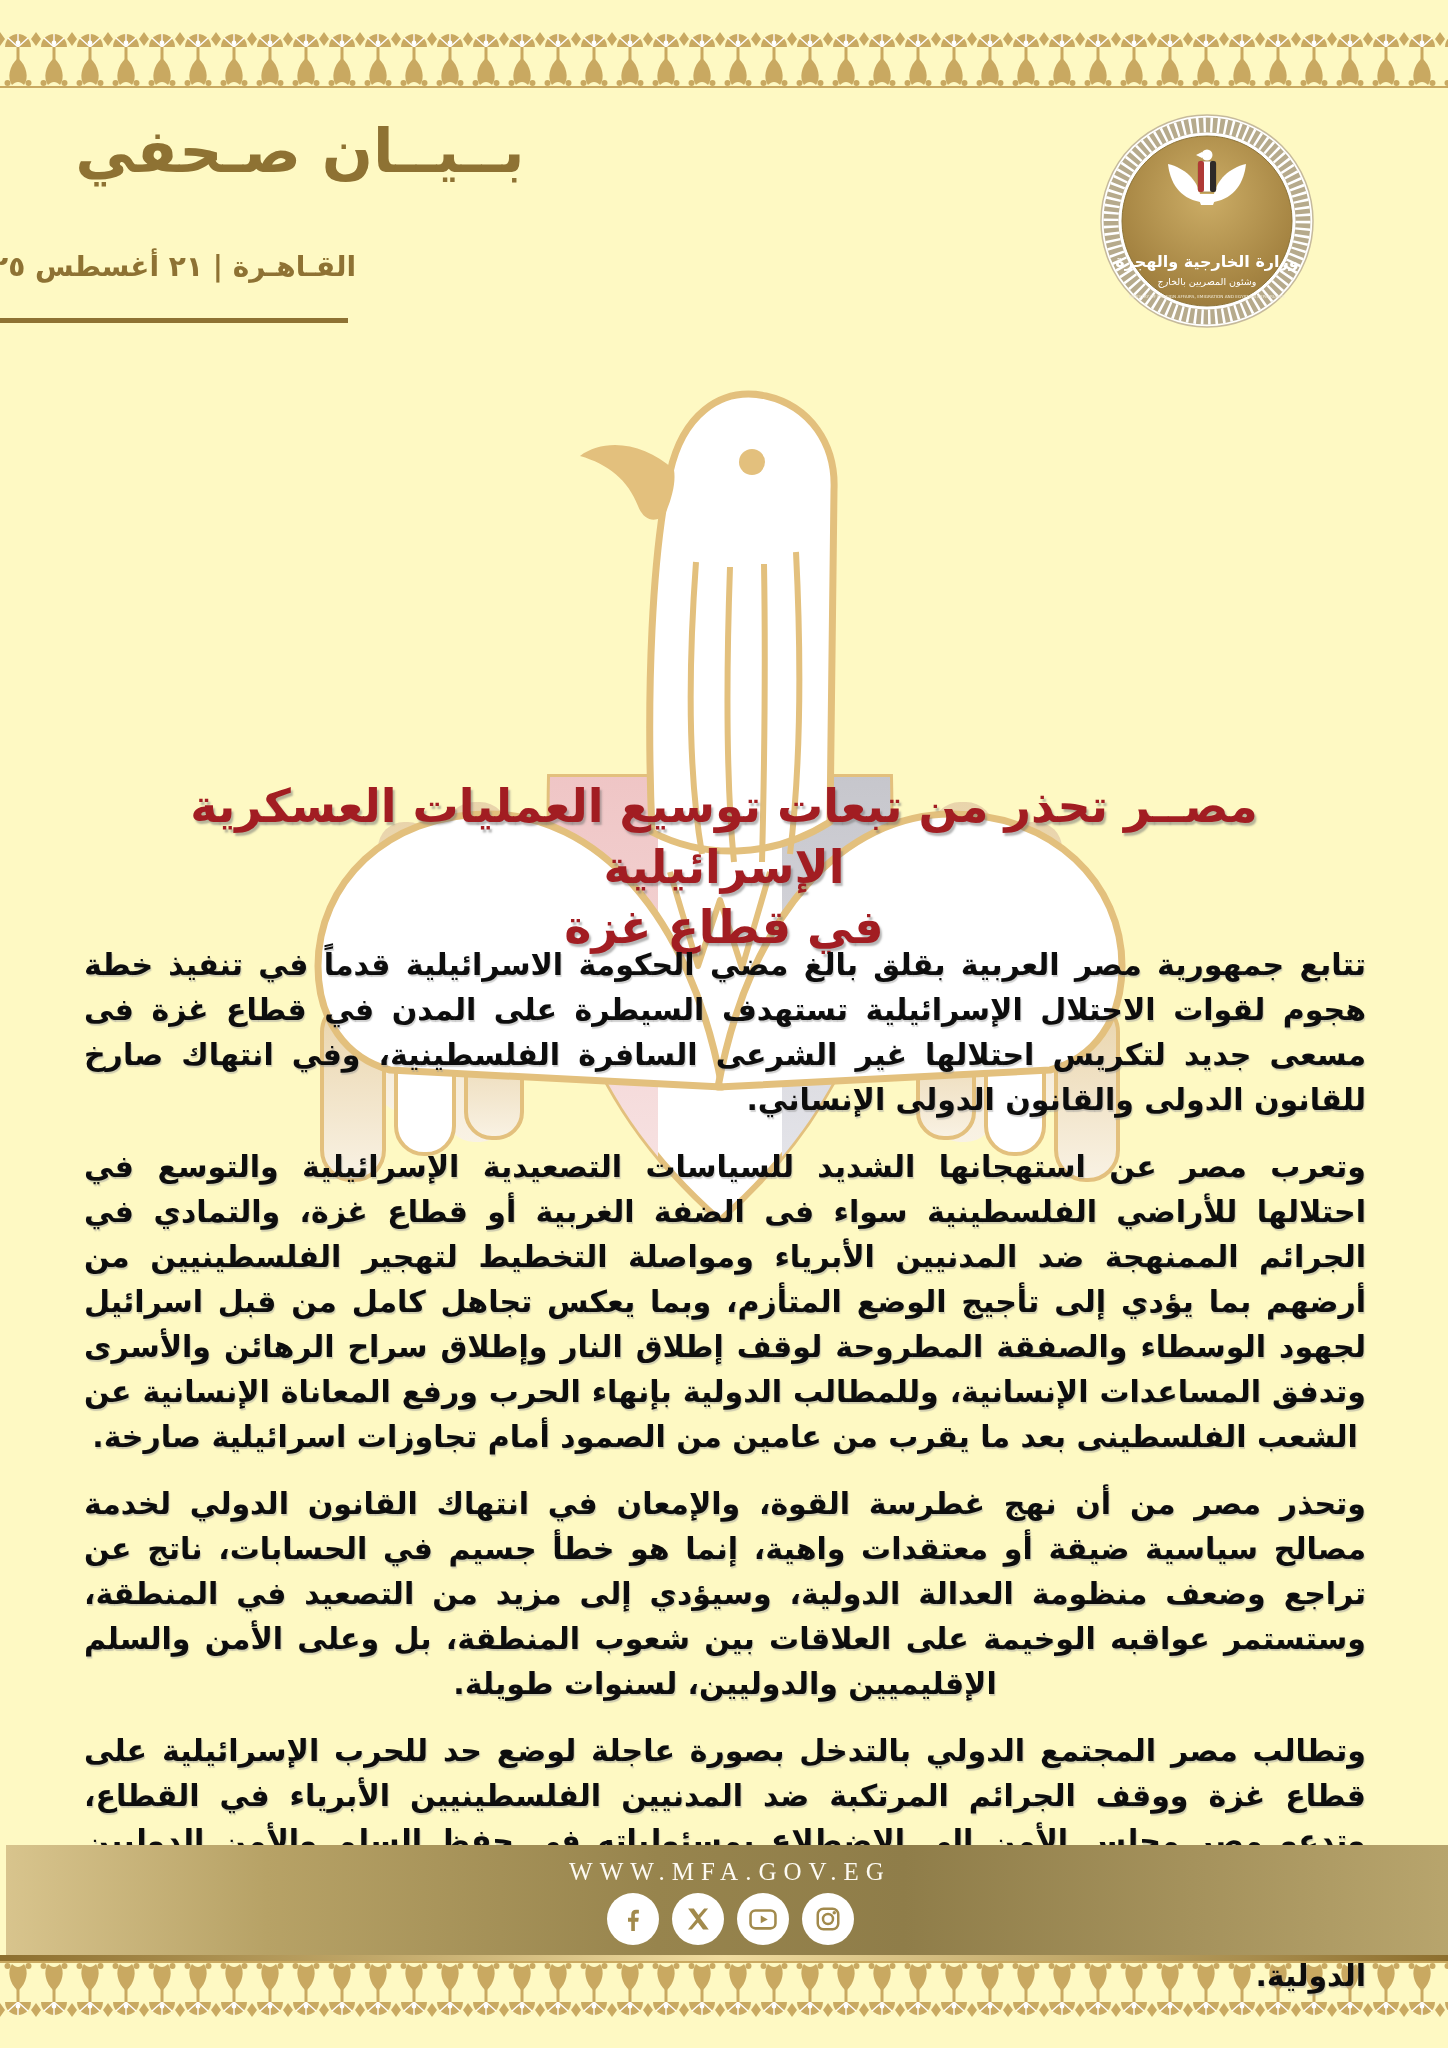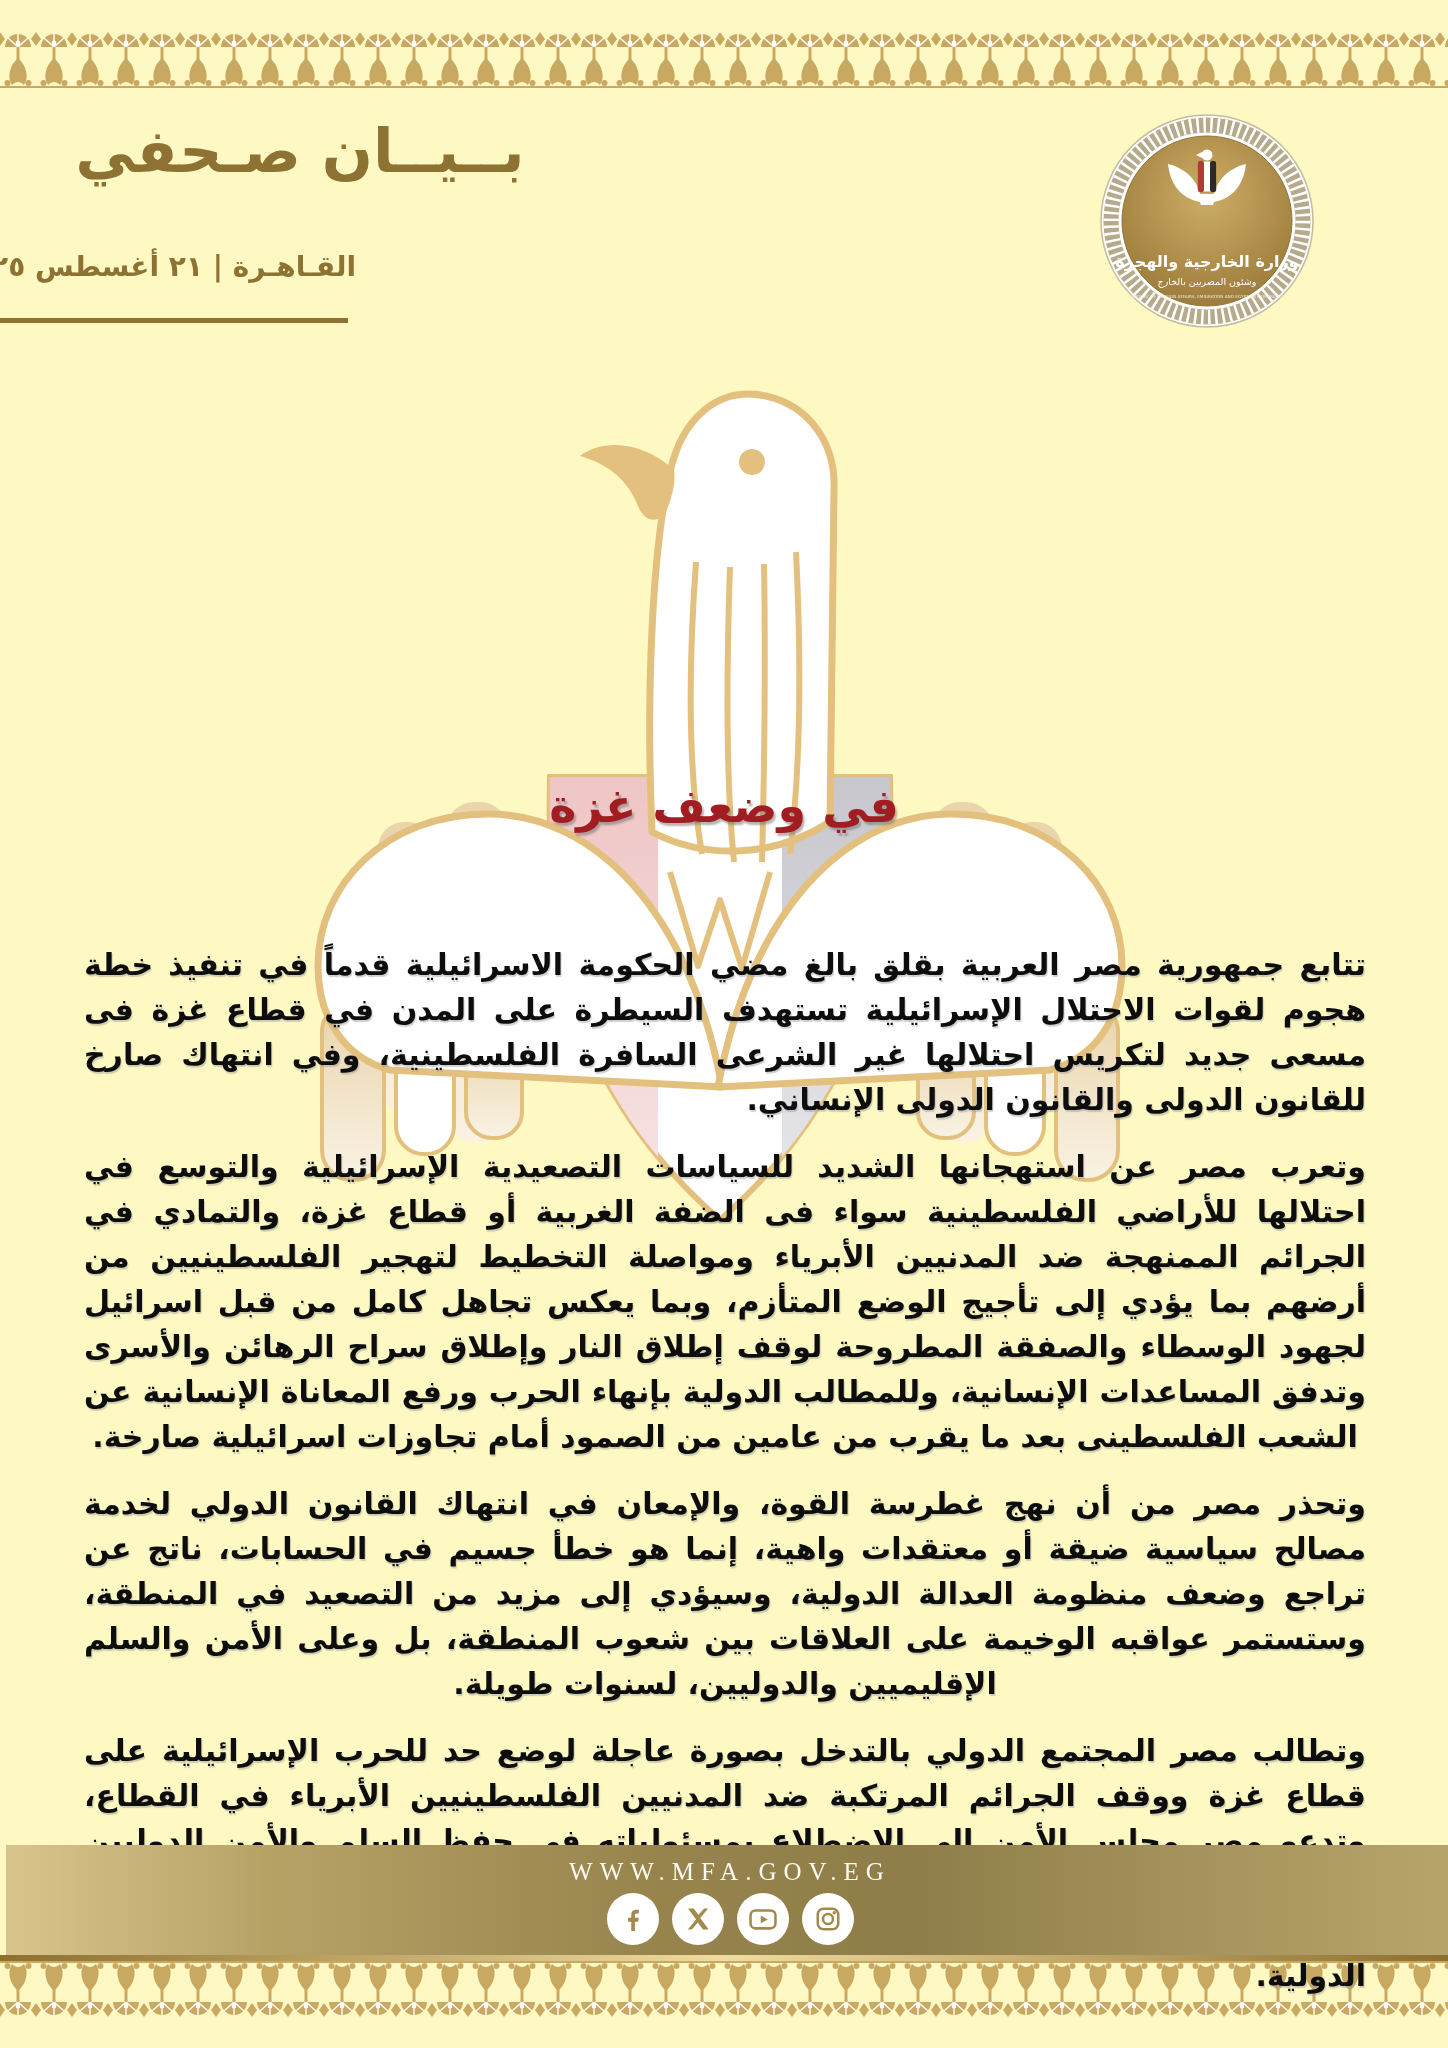--- a/index.html
+++ b/index.html
@@ -171,21 +171,22 @@
       <circle cx="502" cy="110" r="13" fill="#e3c07d"></circle>
       <path d="M446,210 C438,320 438,420 452,502" fill="none" stroke="#e3c07d" stroke-width="6"></path>
       <path d="M480,215 C476,330 476,430 484,510" fill="none" stroke="#e3c07d" stroke-width="6"></path>
       <path d="M514,212 C516,330 514,430 512,510" fill="none" stroke="#e3c07d" stroke-width="6"></path>
       <path d="M546,200 C552,320 550,420 540,502" fill="none" stroke="#e3c07d" stroke-width="6"></path>
       <path d="M420,520 L448,614 L470,548 L492,616 L520,520" fill="#ffffff" stroke="#e3c07d" stroke-width="6" stroke-linejoin="round"></path>
     </g>
   </svg>
 
   <div class="headline">
-    <div>في وضعف غزة</div>
+    <div>مصــر تحذر من تبعات توسيع العمليات العسكرية الإسرائيلية</div>
+    <div>في قطاع غزة</div>
   </div>
 
   <div class="body-text">
     <p class="last-right">تتابع جمهورية مصر العربية بقلق بالغ مضي الحكومة الاسرائيلية قدماً في تنفيذ خطة هجوم لقوات الاحتلال الإسرائيلية تستهدف السيطرة على المدن في قطاع غزة فى مسعى جديد لتكريس احتلالها غير الشرعى السافرة الفلسطينية، وفي انتهاك صارخ للقانون الدولى والقانون الدولى الإنساني.</p>
     <p class="last-center">وتعرب مصر عن استهجانها الشديد للسياسات التصعيدية الإسرائيلية والتوسع في احتلالها للأراضي الفلسطينية سواء فى الضفة الغربية أو قطاع غزة، والتمادي في الجرائم الممنهجة ضد المدنيين الأبرياء ومواصلة التخطيط لتهجير الفلسطينيين من أرضهم بما يؤدي إلى تأجيج الوضع المتأزم، وبما يعكس تجاهل كامل من قبل اسرائيل لجهود الوسطاء والصفقة المطروحة لوقف إطلاق النار وإطلاق سراح الرهائن والأسرى وتدفق المساعدات الإنسانية، وللمطالب الدولية بإنهاء الحرب ورفع المعاناة الإنسانية عن الشعب الفلسطينى بعد ما يقرب من عامين من الصمود أمام تجاوزات اسرائيلية صارخة.</p>
     <p class="last-center">وتحذر مصر من أن نهج غطرسة القوة، والإمعان في انتهاك القانون الدولي لخدمة مصالح سياسية ضيقة أو معتقدات واهية، إنما هو خطأ جسيم في الحسابات، ناتج عن تراجع وضعف منظومة العدالة الدولية، وسيؤدي إلى مزيد من التصعيد في المنطقة، وستستمر عواقبه الوخيمة على العلاقات بين شعوب المنطقة، بل وعلى الأمن والسلم الإقليميين والدوليين، لسنوات طويلة.</p>
     <p class="last-right">وتطالب مصر المجتمع الدولي بالتدخل بصورة عاجلة لوضع حد للحرب الإسرائيلية على قطاع غزة ووقف الجرائم المرتكبة ضد المدنيين الفلسطينيين الأبرياء في القطاع، وتدعو مصر مجلس الأمن إلى الاضطلاع بمسئولياته في حفظ السلم والأمن الدوليين لمنع مزيد من تدهور الوضع في المنطقة وتفاقم حالة عدم الاستقرار في الشرق الأوسط نتيجة للانتهاكات الإسرائيلية السافرة وغير المسبوقة للقوانين والأعراف الدولية.</p>
   </div>
 
   <div class="band">

